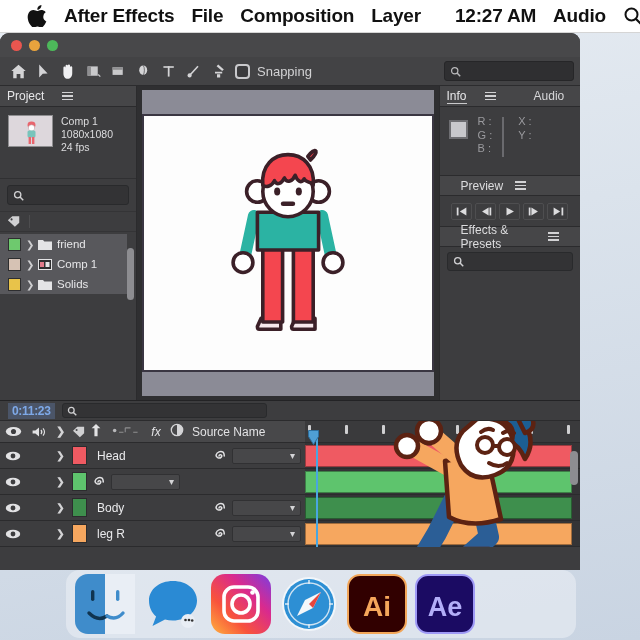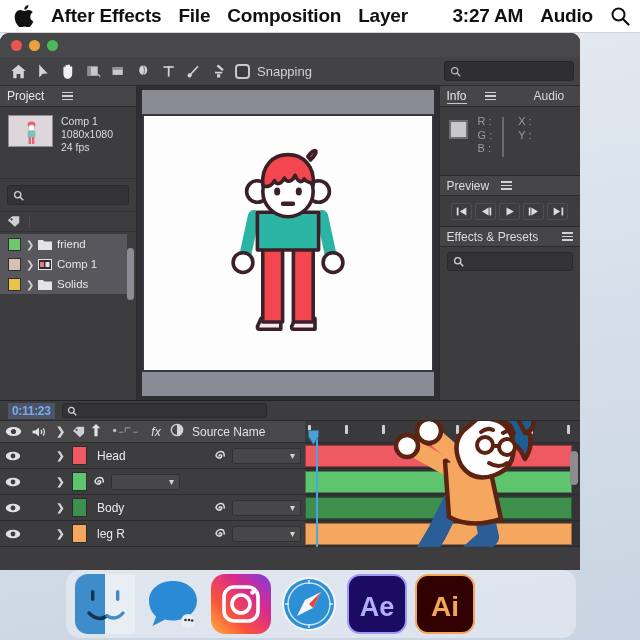--- a/index.html
+++ b/index.html
@@ -15,21 +15,21 @@
   .wallpaper {
     position: absolute; inset: 0;
     background: linear-gradient(170deg,#e8edf3 0%,#dbe3ec 40%,#c9d4e2 100%);
   }
 
   
   .menubar {
     position: absolute; left: 0; top: 0; width: 640px; height: 33px;
     background: #ffffff;
     display: flex; align-items: center;
-    padding: 0 10px 0 14px;
+    padding: 0 10px 0 27px;
     gap: 17px;
     border-bottom: 1px solid #d5d5d5;
   }
   .menubar .mb-item {
     font-size: 19px; font-weight: bold; color: #111; white-space: nowrap;
     letter-spacing: -0.2px;
   }
   .apple-logo { width: 20px; height: 22px; position: relative; flex: 0 0 auto; }
   .apple-logo svg { display:block; }
   .mb-spacer { flex: 1 1 auto; }
@@ -137,21 +137,21 @@
 
   
   .right-panel { width: 143px; background: #3d3d3f; border-left: 1px solid #2b2b2d; }
   .info-body { padding: 8px 9px; display: flex; gap: 10px; align-items: flex-start; height: 68px; }
   .info-chip { width: 19px; height: 19px; background: #c8c8cc; border: 2px solid #6e6e72; margin-top: 5px; }
   .rgb-col { font-size: 11px; color: #9a9a9e; line-height: 13.5px; }
   .vdiv { width: 2px; height: 40px; background: #6a6a6e; margin: 2px 4px 0 0; }
   .xy-col { font-size: 11px; color: #9a9a9e; line-height: 13.5px; }
   .sect-head {
     height: 21px; background: #464648; display: flex; align-items: center;
-    padding: 0 7px; gap: 6px; border-top: 1px solid #2b2b2d; border-bottom: 1px solid #2b2b2d;
+    padding: 0 21px; gap: 6px; border-top: 1px solid #2b2b2d; border-bottom: 1px solid #2b2b2d;
     font-size: 12px; color: #dcdcde;
   }
   .sect-head .hamburger { margin-left: auto; }
   .preview-btns { display: flex; align-items: center; justify-content: center; gap: 3px; height: 30px; }
   .pbtn {
     width: 21px; height: 17px; background: #3d3d3f; border: 1px solid #4e4e50;
     border-radius: 2px; display: flex; align-items: center; justify-content: center;
   }
   .fx-search {
     margin: 5px 7px; height: 19px; background: #333335; border: 1px solid #292a2c;
@@ -235,21 +235,21 @@
     <span class="apple-logo">
       <svg viewBox="0 0 20 22" width="20" height="22">
         <path fill="#111" d="M13.4 3.2c.7-.9 1.2-2.1 1-3.2-1 .05-2.3.7-3 1.6-.65.8-1.25 2-1.05 3.15 1.15.1 2.3-.6 3.05-1.55zM16.3 11.7c-.03-2.9 2.37-4.3 2.47-4.37-1.35-1.97-3.45-2.24-4.2-2.27-1.79-.18-3.49 1.05-4.4 1.05-.9 0-2.3-1.03-3.79-1-1.95.03-3.75 1.13-4.75 2.88-2.02 3.52-.52 8.73 1.45 11.58.96 1.4 2.11 2.97 3.62 2.91 1.45-.06 2-.94 3.76-.94s2.25.94 3.79.91c1.56-.03 2.55-1.42 3.5-2.83 1.1-1.62 1.56-3.19 1.59-3.27-.03-.02-3.05-1.17-3.08-4.65z"></path>
       </svg>
     </span>
     <span class="mb-item">After Effects</span>
     <span class="mb-item">File</span>
     <span class="mb-item">Composition</span>
     <span class="mb-item">Layer</span>
     <span class="mb-spacer"></span>
-    <span class="mb-item">3:27 AM</span>
+    <span class="mb-item">12:27 AM</span>
     <span class="mb-item">Audio</span>
     <span class="search-glass">
       <svg viewBox="0 0 20 20" width="20" height="20">
         <circle cx="8.5" cy="8.5" r="6" fill="none" stroke="#111" stroke-width="2"></circle>
         <line x1="13" y1="13" x2="18.5" y2="18.5" stroke="#111" stroke-width="2.2" stroke-linecap="round"></line>
       </svg>
     </span>
   </div>
 
   <div class="window">
@@ -796,24 +796,24 @@
         <g stroke="#e9f1f8" stroke-width="1.4">
           <line x1="30" y1="6" x2="30" y2="10"></line>
             <line x1="30" y1="50" x2="30" y2="54"></line>
           <line x1="6" y1="30" x2="10" y2="30"></line>
             <line x1="50" y1="30" x2="54" y2="30"></line>
         </g>
       </svg>
     </span>
     <span class="dock-icon">
       <svg viewBox="0 0 60 60" width="60" height="60">
+        <rect x="1" y="1" width="58" height="58" rx="12" fill="#310000" stroke="#f2a65a" stroke-width="2"></rect>
+        <text x="30" y="42" font-family="Liberation Sans, sans-serif" font-size="28" font-weight="bold" fill="#f5a65b" text-anchor="middle">Ai</text>
+      </svg>
+    </span>
+    <span class="dock-icon">
+      <svg viewBox="0 0 60 60" width="60" height="60">
         <rect x="1" y="1" width="58" height="58" rx="12" fill="#1b0b63" stroke="#9f9af6" stroke-width="2"></rect>
         <text x="30" y="42" font-family="Liberation Sans, sans-serif" font-size="27" font-weight="bold" fill="#b3aef8" text-anchor="middle">Ae</text>
       </svg>
     </span>
-    <span class="dock-icon">
-      <svg viewBox="0 0 60 60" width="60" height="60">
-        <rect x="1" y="1" width="58" height="58" rx="12" fill="#310000" stroke="#f2a65a" stroke-width="2"></rect>
-        <text x="30" y="42" font-family="Liberation Sans, sans-serif" font-size="28" font-weight="bold" fill="#f5a65b" text-anchor="middle">Ai</text>
-      </svg>
-    </span>
   </div>
 </div>
 
 </body></html>

